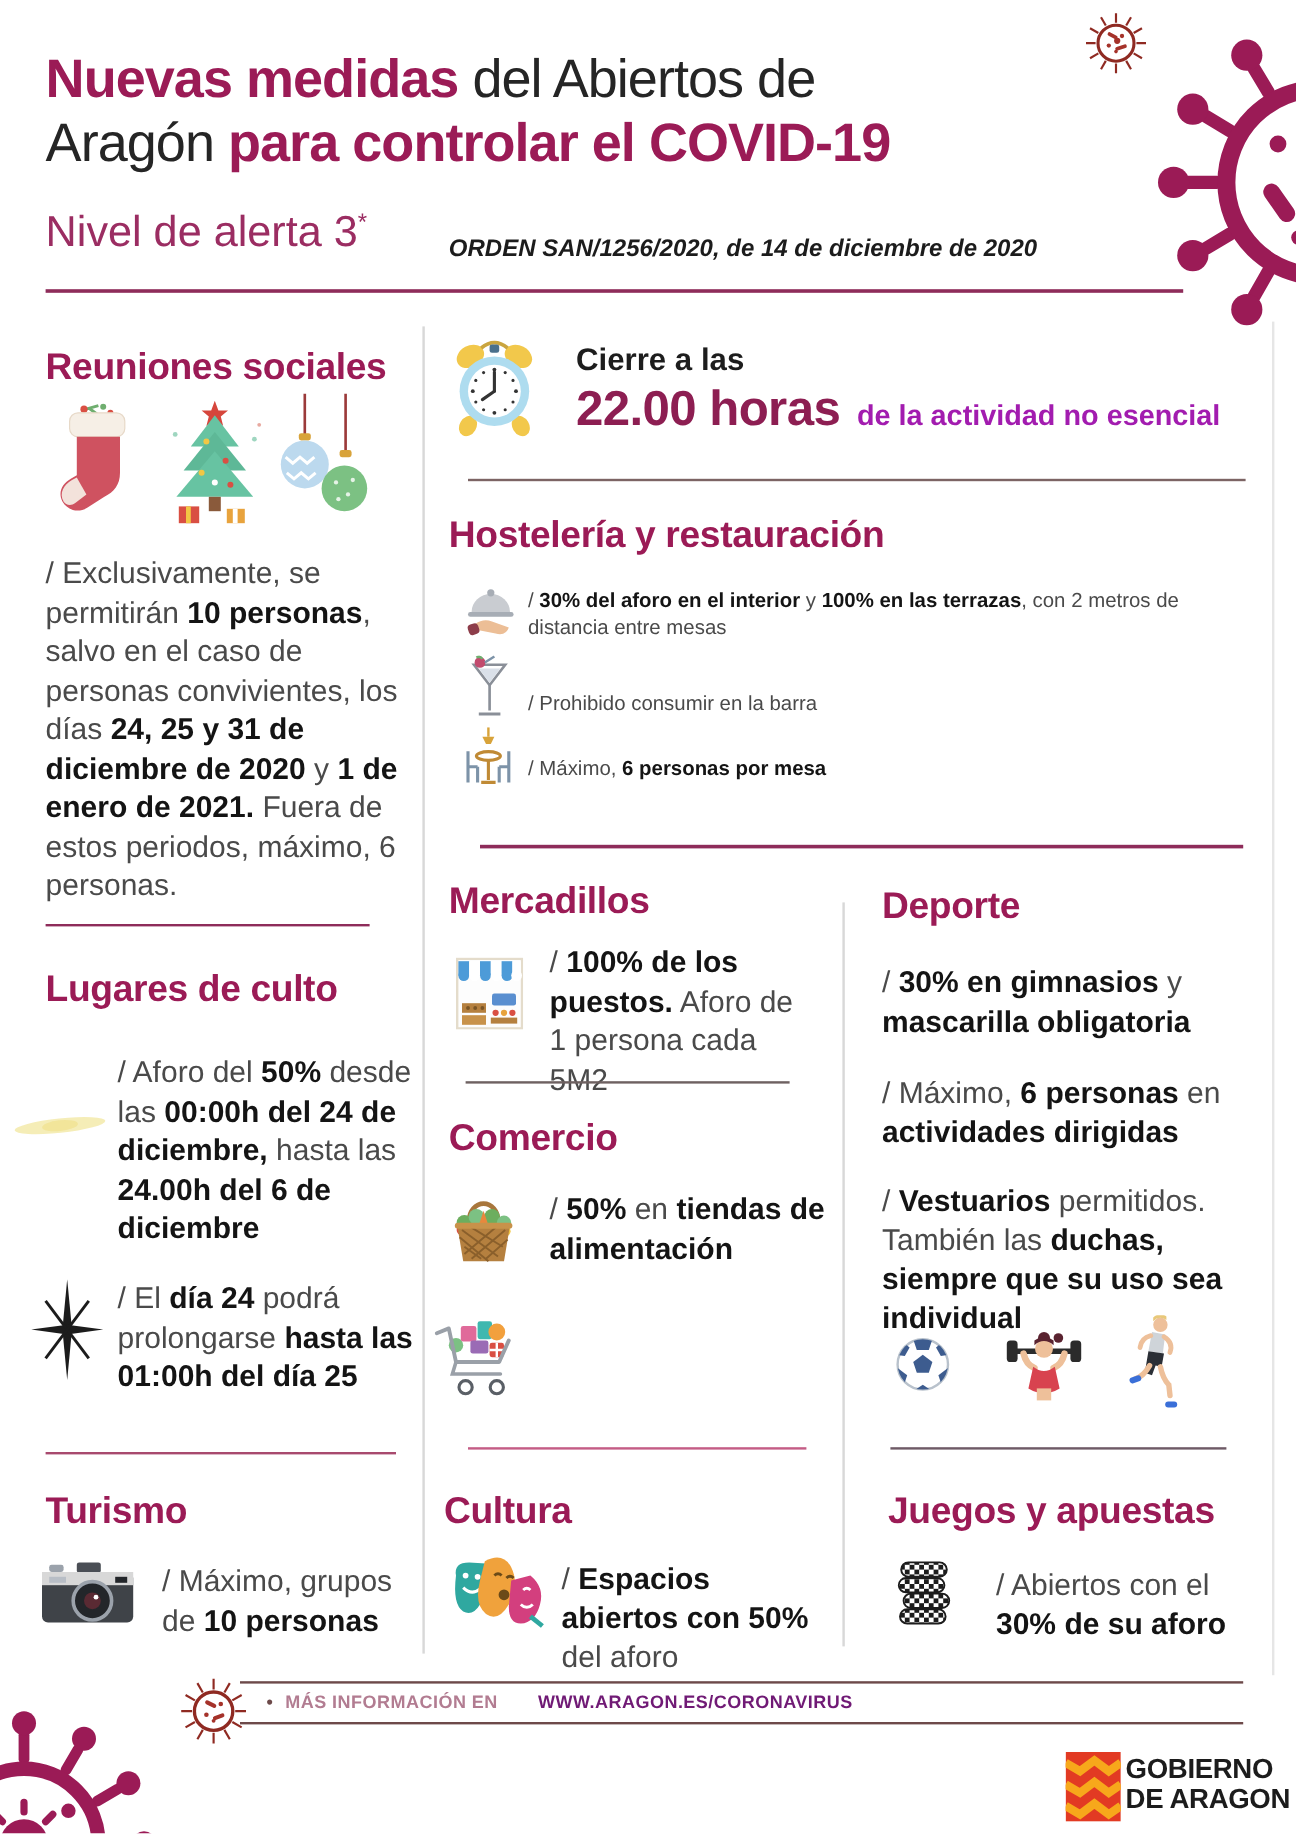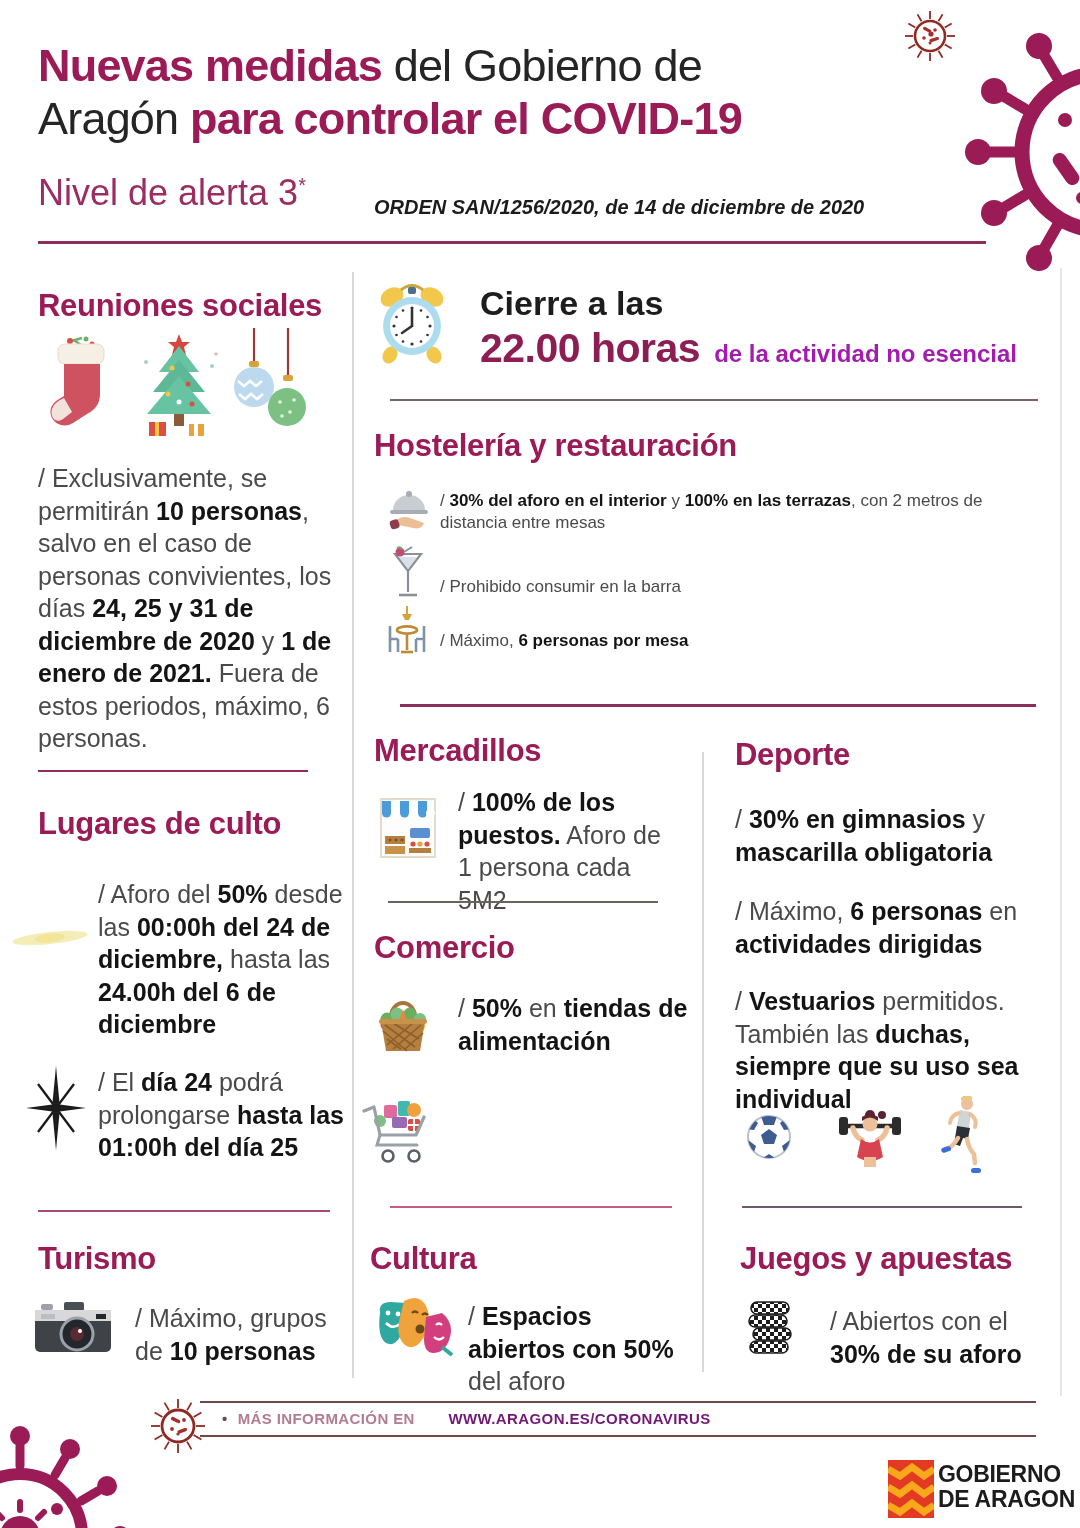--- a/index.html
+++ b/index.html
@@ -9,36 +9,36 @@
   .h1{font-size:45px;font-weight:300;color:#252525;line-height:1.17;letter-spacing:-0.8px;}
   .h1 .accent{font-weight:800;color:#9b1b56;}
   .alert{font-size:36px;font-weight:400;color:#9b2d62;}
   .alert sup{font-size:20px;}
   .order{font-size:20px;font-weight:700;font-style:italic;color:#1c1c1c;}
   .sec-title{font-size:31px;font-weight:800;color:#9b1b56;letter-spacing:-0.3px;}
   .item-text{font-size:25px;line-height:1.3;color:#4a4a4a;font-weight:400;}
   .item-text .b{font-weight:800;color:#141414;}
   .fs24{font-size:17px;}
   .rule{position:absolute;}
-  .closure-prefix{font-size:34px;font-weight:700;color:#1d1d1d;}
+  .closure-prefix{font-size:26px;font-weight:700;color:#1d1d1d;}
   .closure-time{font-size:41px;font-weight:800;color:#8d1e52;letter-spacing:-0.5px;}
   .closure-suffix{font-size:24px;font-weight:700;color:#a21caf;}
   .footer-text{font-size:15px;letter-spacing:0.4px;font-weight:700;}
   .footer-text .bullet{color:#6d4a4a;margin-right:10px;}
   .footer-text .pre{color:#b27c91;}
   .footer-text .url{color:#701a75;margin-left:29px;}
   .logo-text{font-size:23px;line-height:1.08;font-weight:800;color:#1c1c1c;letter-spacing:-0.3px;}
 </style>
 </head>
 <body>
 
 <div id="page">
 
   <div class="h1 abs" style="left:38px;top:40px;width:880px;">
-    <span class="accent">Nuevas medidas</span><span> del Gobierno de</span><br>
+    <span class="accent">Nuevas medidas</span><span> del Abiertos de</span><br>
     <span>Aragón </span><span class="accent">para controlar el COVID-19</span>
   </div>
 
   <div class="alert abs" style="left:38px;top:172px;">
     <span>Nivel de alerta 3</span><sup>*</sup>
   </div>
   <div class="order abs" style="left:374px;top:196px;">ORDEN SAN/1256/2020, de 14 de diciembre de 2020</div>
 
   <div class="rule" style="left:38px;top:241px;width:948px;height:3px;background:#8e2c5a;"></div>
 

